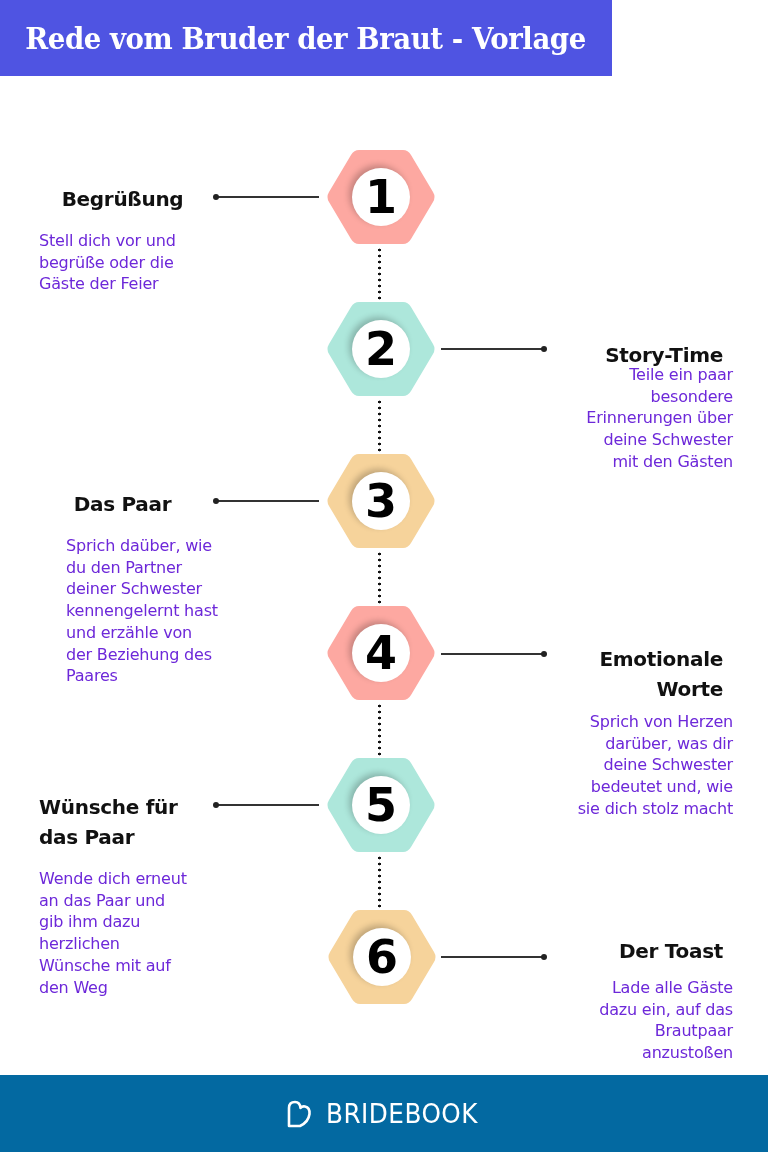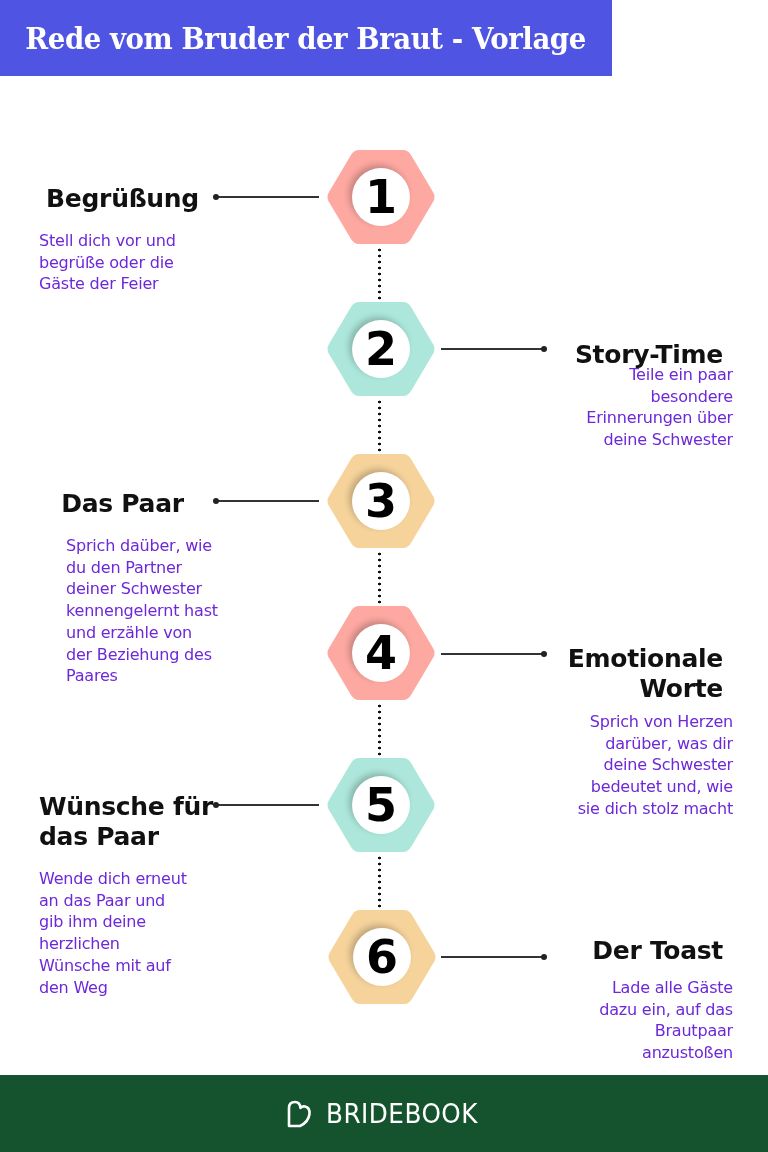--- a/index.html
+++ b/index.html
@@ -10,21 +10,21 @@
     position: absolute; left: 0; top: 0; width: 612px; height: 76px;
     background: #4f54e2; display: flex; align-items: center; justify-content: center;
   }
   .header-title {
     color: #ffffff; font-family: "DejaVu Serif", serif; font-weight: bold;
     font-size: 30px; letter-spacing: -0.5px; transform: scaleX(0.92);
   }
 
   .footer {
     position: absolute; left: 0; top: 1075px; width: 768px; height: 77px;
-    background: #14532d; display: flex; align-items: center; justify-content: center;
+    background: #0369a1; display: flex; align-items: center; justify-content: center;
   }
   .logo { display: flex; align-items: center; gap: 10px; color: #fff; }
   .logo-text {
     font-family: "DejaVu Sans", sans-serif; font-size: 26px; font-weight: normal;
     letter-spacing: 0.5px; color: #fff; transform: scaleX(0.95);
   }
   .logo svg { display: block; }
 
   .dots {
     position: absolute; left: 378px; width: 3px;
@@ -51,21 +51,21 @@
     position: absolute; height: 2px; background: #333;
   }
   .connector .dot {
     position: absolute; top: -2px; width: 6px; height: 6px; border-radius: 50%; background: #222;
   }
   .connector.left .dot { left: -2px; }
   .connector.right .dot { right: -2px; }
 
   .title {
     position: absolute; font-family: "DejaVu Sans", sans-serif; font-weight: bold;
-    font-size: 25px; color: #111; line-height: 30px; letter-spacing: -0.3px;
+    font-size: 20px; color: #111; line-height: 30px; letter-spacing: -0.3px;
   }
   .desc {
     position: absolute; font-family: "DejaVu Sans", sans-serif; font-size: 16px;
     color: #6d28d9; line-height: 21.7px; letter-spacing: -0.2px;
   }
   .align-right { text-align: right; }
   .align-center { text-align: center; }
 </style>
 </head>
 <body>
@@ -108,20 +108,21 @@
 </div>
 <div class="connector right" style="left:441px;top:348px;width:104px;">
   <span class="dot"></span>
 </div>
 <div class="title align-right" style="left:540px;top:340px;width:183px;">Story-Time</div>
 <div class="desc align-right" style="left:540px;top:364px;width:193px;">
   <div>Teile ein paar</div>
   <div>besondere</div>
   <div>Erinnerungen über</div>
   <div>deine Schwester</div>
+  <div>mit den Gästen</div>
 </div>
 
 <div class="hex" style="left:326px;top:452px;">
   <svg class="shape" width="110" height="98" viewBox="0 0 110 98">
     <path d="M33 2 H77 Q82 2 85 7 L107 44 Q110 49 107 54 L85 91 Q82 96 77 96 H33 Q28 96 25 91 L3 54 Q0 49 3 44 L25 7 Q28 2 33 2 Z" fill="#f6d39b"></path>
   </svg>
   <div class="circle">
     <span class="num">3</span>
   </div>
 </div>
@@ -173,21 +174,21 @@
 <div class="connector left" style="left:215px;top:804px;width:104px;">
   <span class="dot"></span>
 </div>
 <div class="title" style="left:39px;top:792px;width:175px;">
   <div>Wünsche für</div>
   <div>das Paar</div>
 </div>
 <div class="desc" style="left:39px;top:868px;width:180px;">
   <div>Wende dich erneut</div>
   <div>an das Paar und</div>
-  <div>gib ihm deine</div>
+  <div>gib ihm dazu</div>
   <div>herzlichen</div>
   <div>Wünsche mit auf</div>
   <div>den Weg</div>
 </div>
 
 <div class="hex" style="left:327px;top:908px;">
   <svg class="shape" width="110" height="98" viewBox="0 0 110 98">
     <path d="M33 2 H77 Q82 2 85 7 L107 44 Q110 49 107 54 L85 91 Q82 96 77 96 H33 Q28 96 25 91 L3 54 Q0 49 3 44 L25 7 Q28 2 33 2 Z" fill="#f6d39b"></path>
   </svg>
   <div class="circle">

